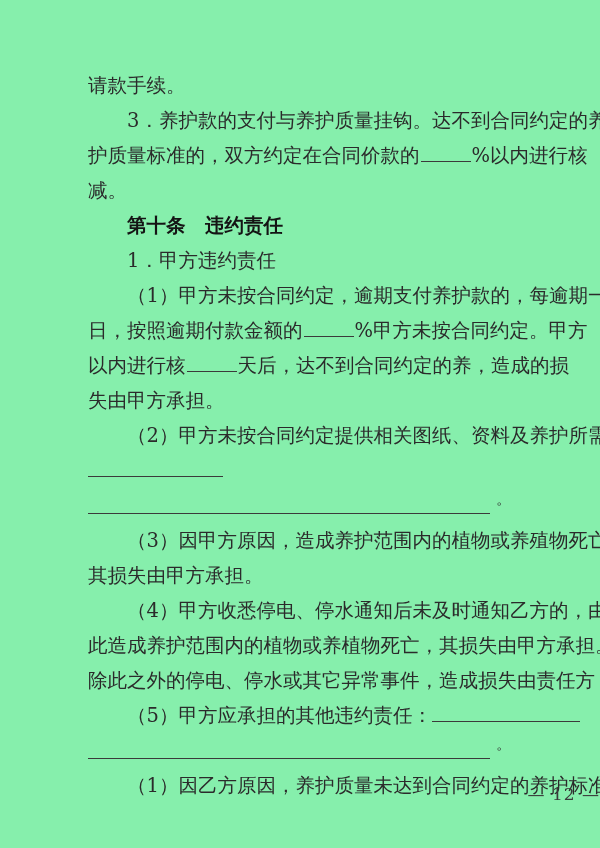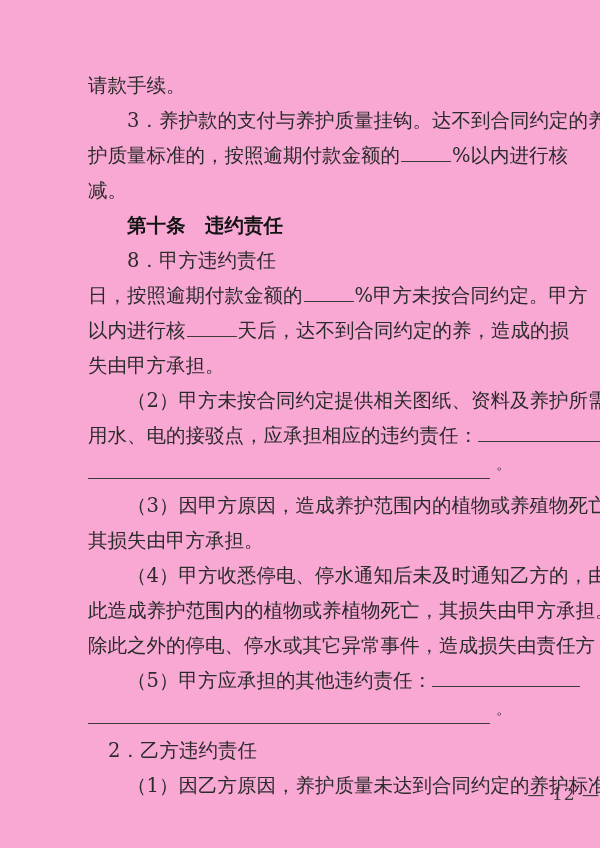--- a/index.html
+++ b/index.html
@@ -13,21 +13,21 @@
     position: relative;
     font-family: "DejaVu Serif", "Liberation Serif", serif;
     overflow: hidden;
   }
 
   #page {
     position: absolute;
     left: 0; top: 0;
     width: 600px;
     height: 848px;
-    background: #f9a8d4;
+    background: #86efac;
   }
 
   
   #textblock {
     position: absolute;
     left: 88px;
     top: 68px;
     width: 426px;
   }
 
@@ -112,54 +112,57 @@
 
     <div class="line">
       <span>请款手续。</span>
     </div>
 
     <div class="line indent2">
       <span>3．养护款的支付与养护质量挂钩。达不到合同约定的养</span>
     </div>
 
     <div class="line">
-      <span>护质量标准的，按照逾期付款金额的</span><span class="blank blank-s"></span><span>%以内进行核</span>
+      <span>护质量标准的，双方约定在合同价款的</span><span class="blank blank-s"></span><span>%以内进行核</span>
     </div>
 
     <div class="line">
       <span>减。</span>
     </div>
 
     <div class="line indent2 bold">
       <span>第十条　违约责任</span>
     </div>
 
     <div class="line indent2">
-      <span>8．甲方违约责任</span>
-    </div>
-
+      <span>1．甲方违约责任</span>
+    </div>
+
+    <div class="line indent2">
+      <span>（1）甲方未按合同约定，逾期支付养护款的，每逾期一</span>
+    </div>
 
     <div class="line">
       <span>日，按照逾期付款金额的</span><span class="blank blank-s"></span><span>%甲方未按合同约定。甲方</span>
     </div>
 
     <div class="line">
       <span>以内进行核</span><span class="blank blank-s"></span><span>天后，达不到合同约定的养，造成的损</span>
     </div>
 
     <div class="line">
       <span>失由甲方承担。</span>
     </div>
 
     <div class="line indent2">
       <span>（2）甲方未按合同约定提供相关图纸、资料及养护所需</span>
     </div>
 
     <div class="line">
-      <span>用水、电的接驳点，应承担相应的违约责任：</span><span class="blank-tail" style="width:135px"></span>
+      <span class="blank-tail" style="width:135px"></span>
     </div>
 
     <div class="line ruleline">
       <span class="rule" style="width:402px"></span>
       <span class="endmark" style="left:408px">。</span>
     </div>
 
     <div class="line indent2">
       <span>（3）因甲方原因，造成养护范围内的植物或养殖物死亡，</span>
     </div>
@@ -183,23 +186,20 @@
 
     <div class="line indent2">
       <span>（5）甲方应承担的其他违约责任：</span><span class="blank-tail" style="width:148px"></span>
     </div>
 
     <div class="line ruleline">
       <span class="rule" style="width:402px"></span>
       <span class="endmark" style="left:408px">。</span>
     </div>
 
-    <div class="line indent1">
-      <span>2．乙方违约责任</span>
-    </div>
 
     <div class="line indent2">
       <span>（1）因乙方原因，养护质量未达到合同约定的养护标准，</span>
     </div>
 
   </div>
 
   <div id="footer">
     <span>— 12 —</span>
   </div>

